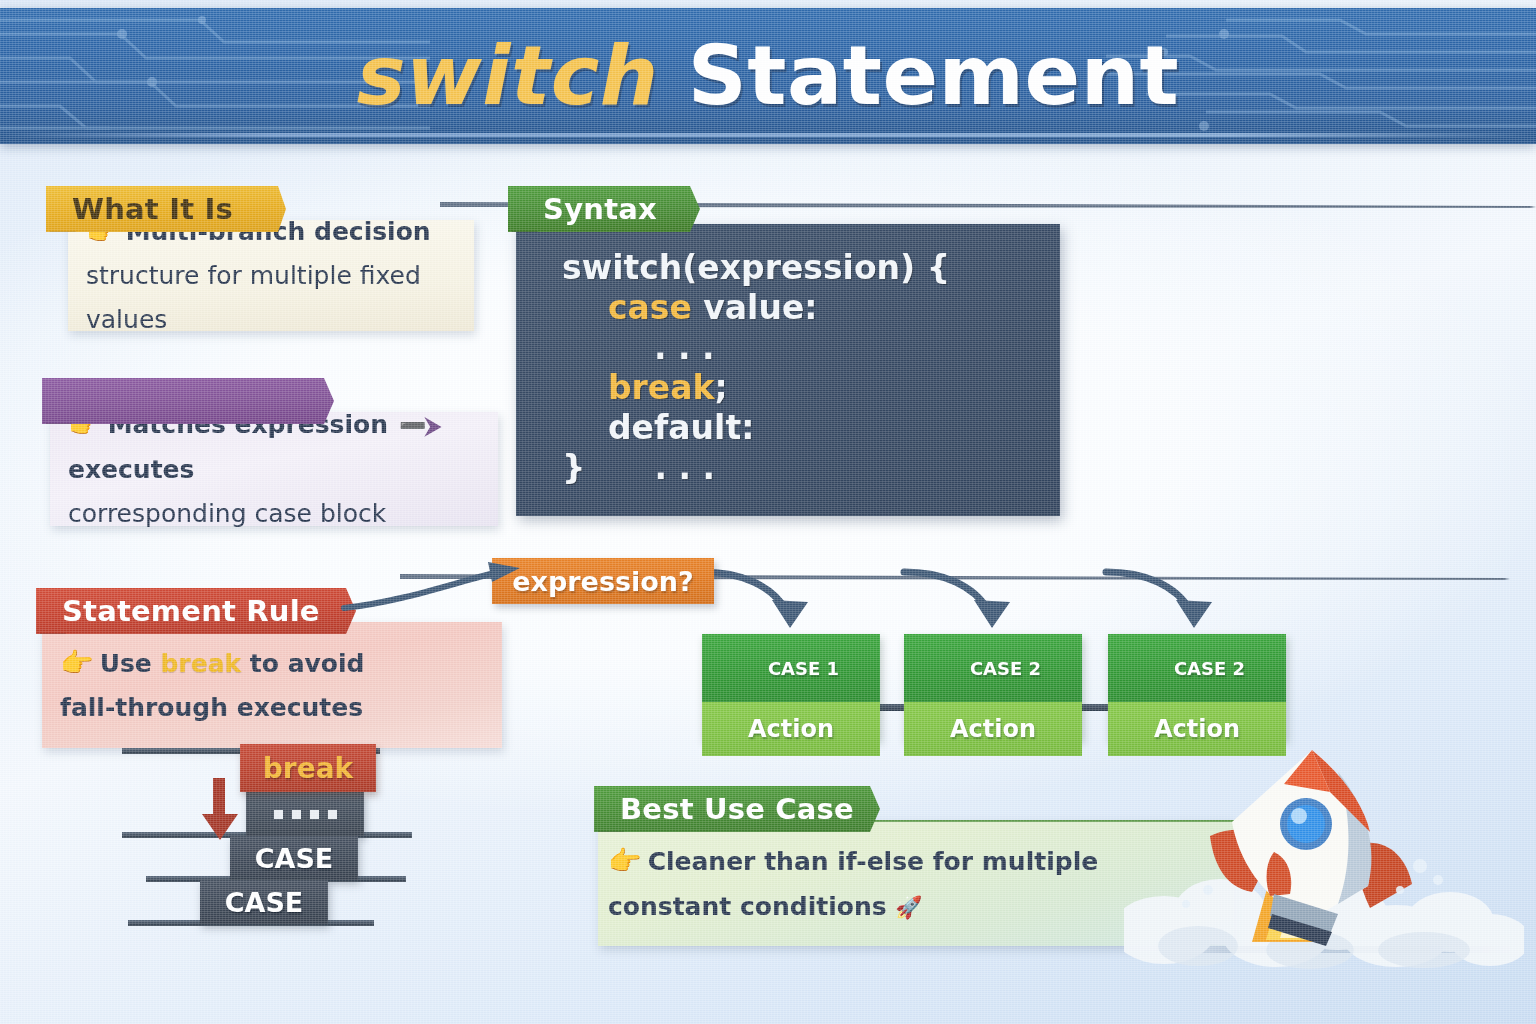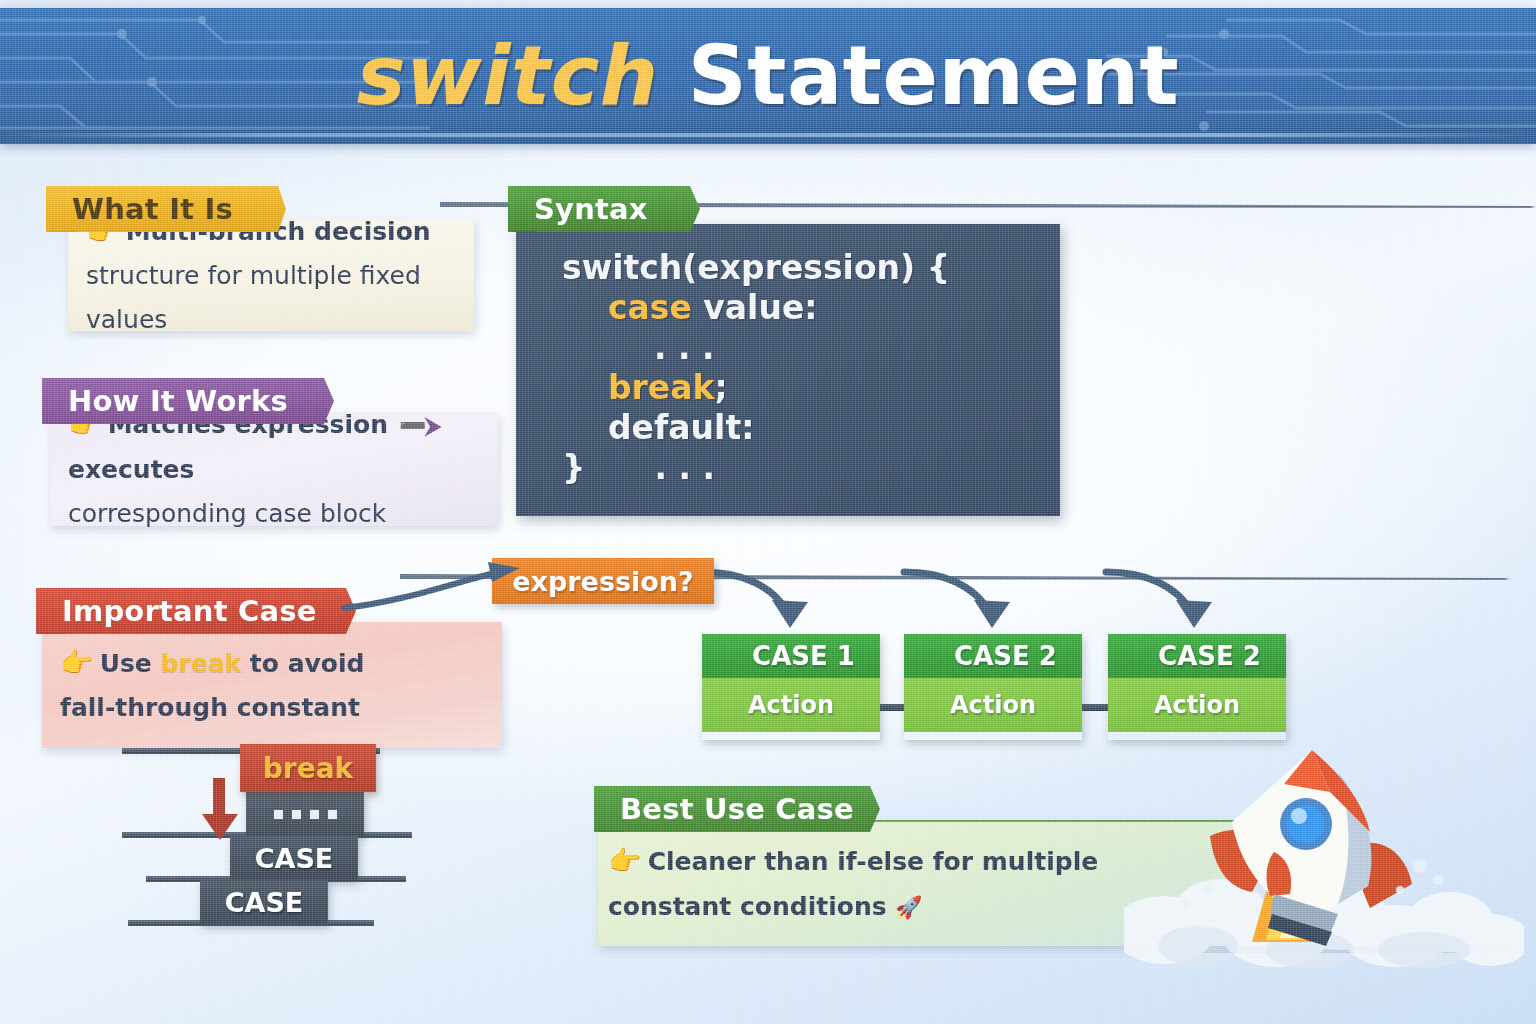--- a/index.html
+++ b/index.html
@@ -138,20 +138,21 @@
     border-top:2px solid #5f9a4a;
   }
   #c-best .cardtext{ font-size:25px; line-height:45px;padding-left:10px; }
 
   
   #c-syntax { left:508px; top:186px; width:552px; height:330px; }
   #c-syntax .ribbon{
     background:linear-gradient(178deg,#4e9c3a 0%, #43882f 55%, #38761f 100%);
     color:#ffffff; width:192px;
     clip-path:polygon(0 0, 182px 0, 192px 23px, 182px 46px, 0 46px);
+    justify-content:center;
   }
   #c-syntax .ribbon .fold{ background:#2b5e18; clip-path:polygon(0 0,26px 0,22px 10px,0 10px); }
   .codepanel{
     position:absolute; left:8px; top:38px; width:544px; height:292px;
     background:linear-gradient(160deg,#3a4d66 0%, #334660 45%, #2e4059 100%);
     box-shadow:3px 5px 12px rgba(40,60,90,.35);
     padding:24px 0 0 46px;
     z-index:2;
   }
   .codepanel::after{
@@ -175,23 +176,23 @@
     display:flex; align-items:center; justify-content:center;
     box-shadow:3px 4px 7px rgba(60,70,90,.3);
     text-shadow:1px 2px 2px rgba(110,50,5,.5);
     z-index:5;
   }
   .caseblock{
     position:absolute; top:634px; width:178px; height:106px;
     box-shadow:2px 4px 8px rgba(50,80,60,.3); z-index:5;
   }
   .caseblock .ch{
-    height:44px; background:linear-gradient(178deg,#3aa63b 0%, #2e9630 55%, #288a2b 100%);
+    height:68px; background:linear-gradient(178deg,#3aa63b 0%, #2e9630 55%, #288a2b 100%);
     display:flex; align-items:center; justify-content:center;
-    font-family:"DejaVu Sans", sans-serif; font-size:26px; font-weight:bold; color:#fff;
+    font-family:"DejaVu Sans", sans-serif; font-size:18px; font-weight:bold; color:#fff;
     text-shadow:1px 2px 2px rgba(15,70,20,.55);
     padding-left:25px;
   }
   .caseblock .cb{
     height:54px; background:linear-gradient(178deg,#86c846 0%, #7cc03f 55%, #74b838 100%);
     display:flex; align-items:center; justify-content:center;
     font-family:"DejaVu Sans", sans-serif; font-size:24px; font-weight:bold; color:#fff;
     text-shadow:1px 2px 2px rgba(30,80,20,.5);
   }
   #case1{ left:702px; } #case2{ left:904px; } #case3{ left:1108px; }
@@ -306,34 +307,33 @@
   <div class="cardbody">
     <div class="cardtext">
       <span class="hand">👉</span><span>Matches expression</span>
       <span class="arrowglyph">➖⮞</span>
       <span>executes</span><br>
       <span class="thin">corresponding case block</span>
     </div>
   </div>
   <div class="ribbon">
     <span class="fold"></span>
-    <span class="rlabel">How It Works</span>
   </div>
 </div>
 
 <div class="card" id="c-rule">
   <div class="cardbody">
     <div class="cardtext">
       <span class="hand">👉</span><span>Use </span><span class="kw-gold">break</span><span> to avoid</span><br>
-      <span>fall-through constant</span>
+      <span>fall-through executes</span>
     </div>
   </div>
   <div class="ribbon">
     <span class="fold"></span>
-    <span class="rlabel">Important Case</span>
+    <span class="rlabel">Statement Rule</span>
   </div>
 </div>
 
 <svg style="position:absolute; left:340px; top:556px; width:190px; height:64px; z-index:6;" viewBox="0 0 190 64">
   <path d="M4 52 C60 46, 110 28, 158 16" stroke="#3b5572" stroke-width="6" fill="none" stroke-linecap="round"></path>
   <polygon points="180,12 148,6 152,26" fill="#3b5572"></polygon>
 </svg>
 
 <div class="card" id="c-syntax">
   <div class="codepanel">

